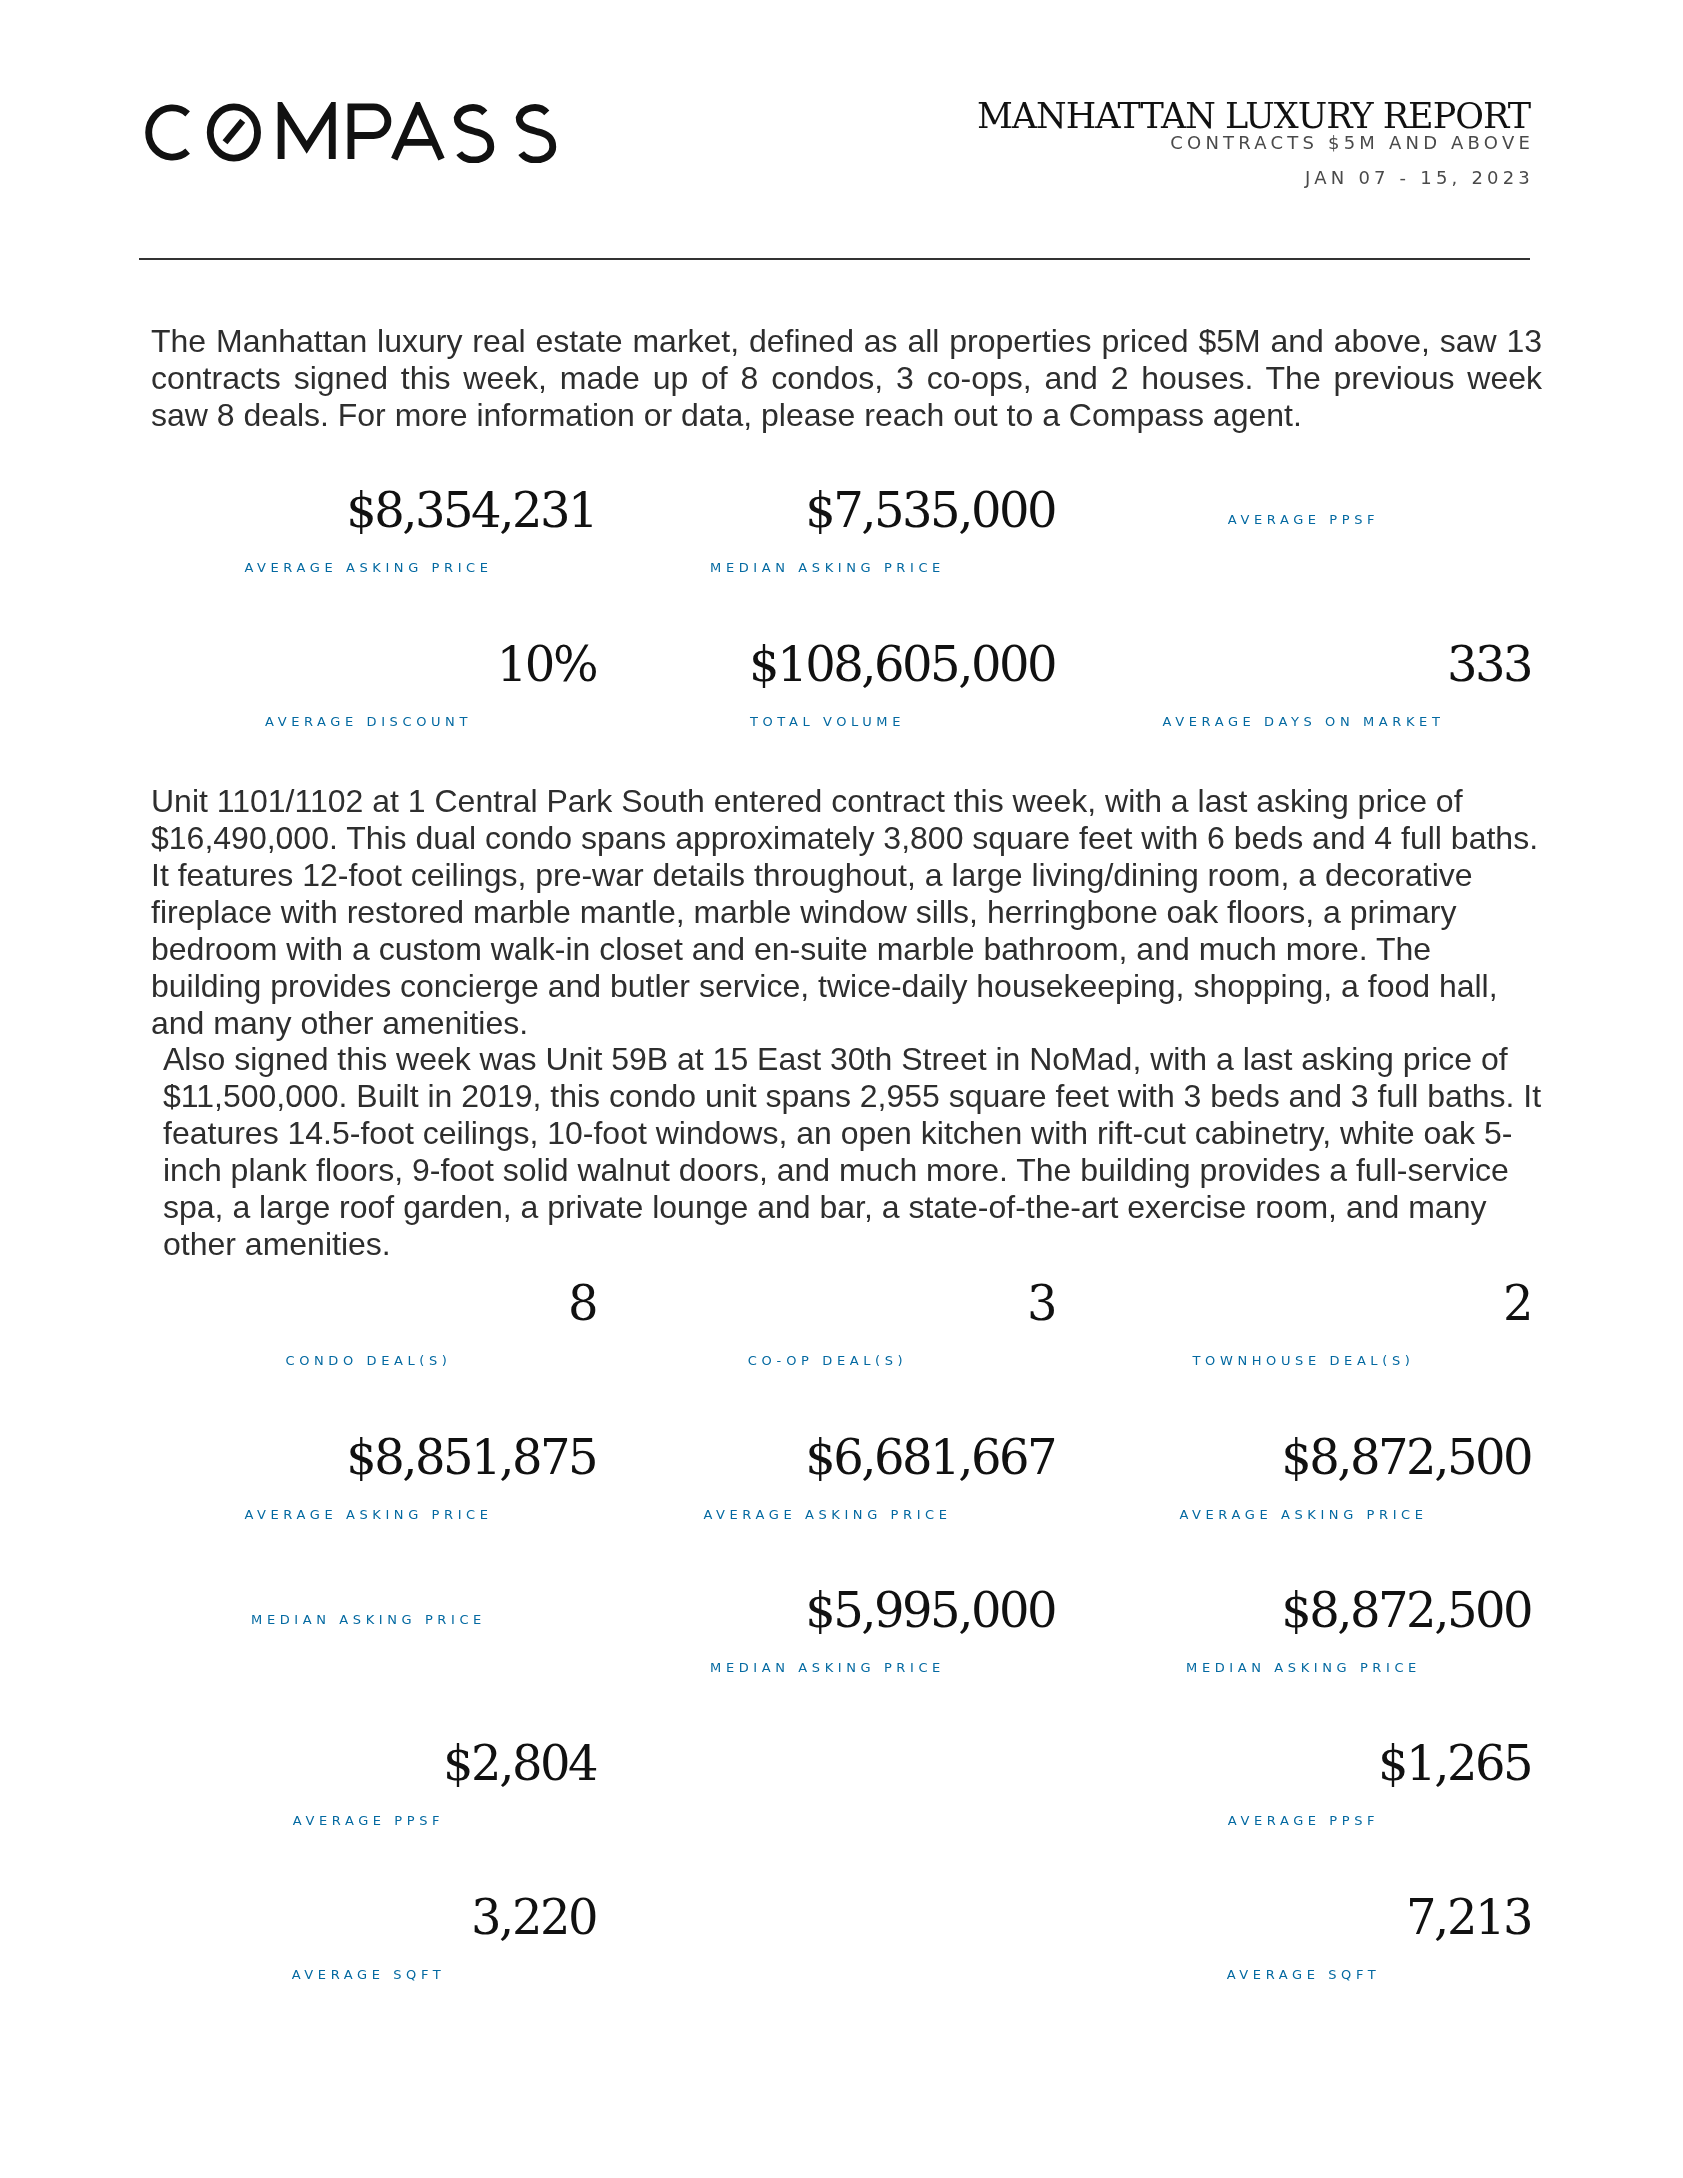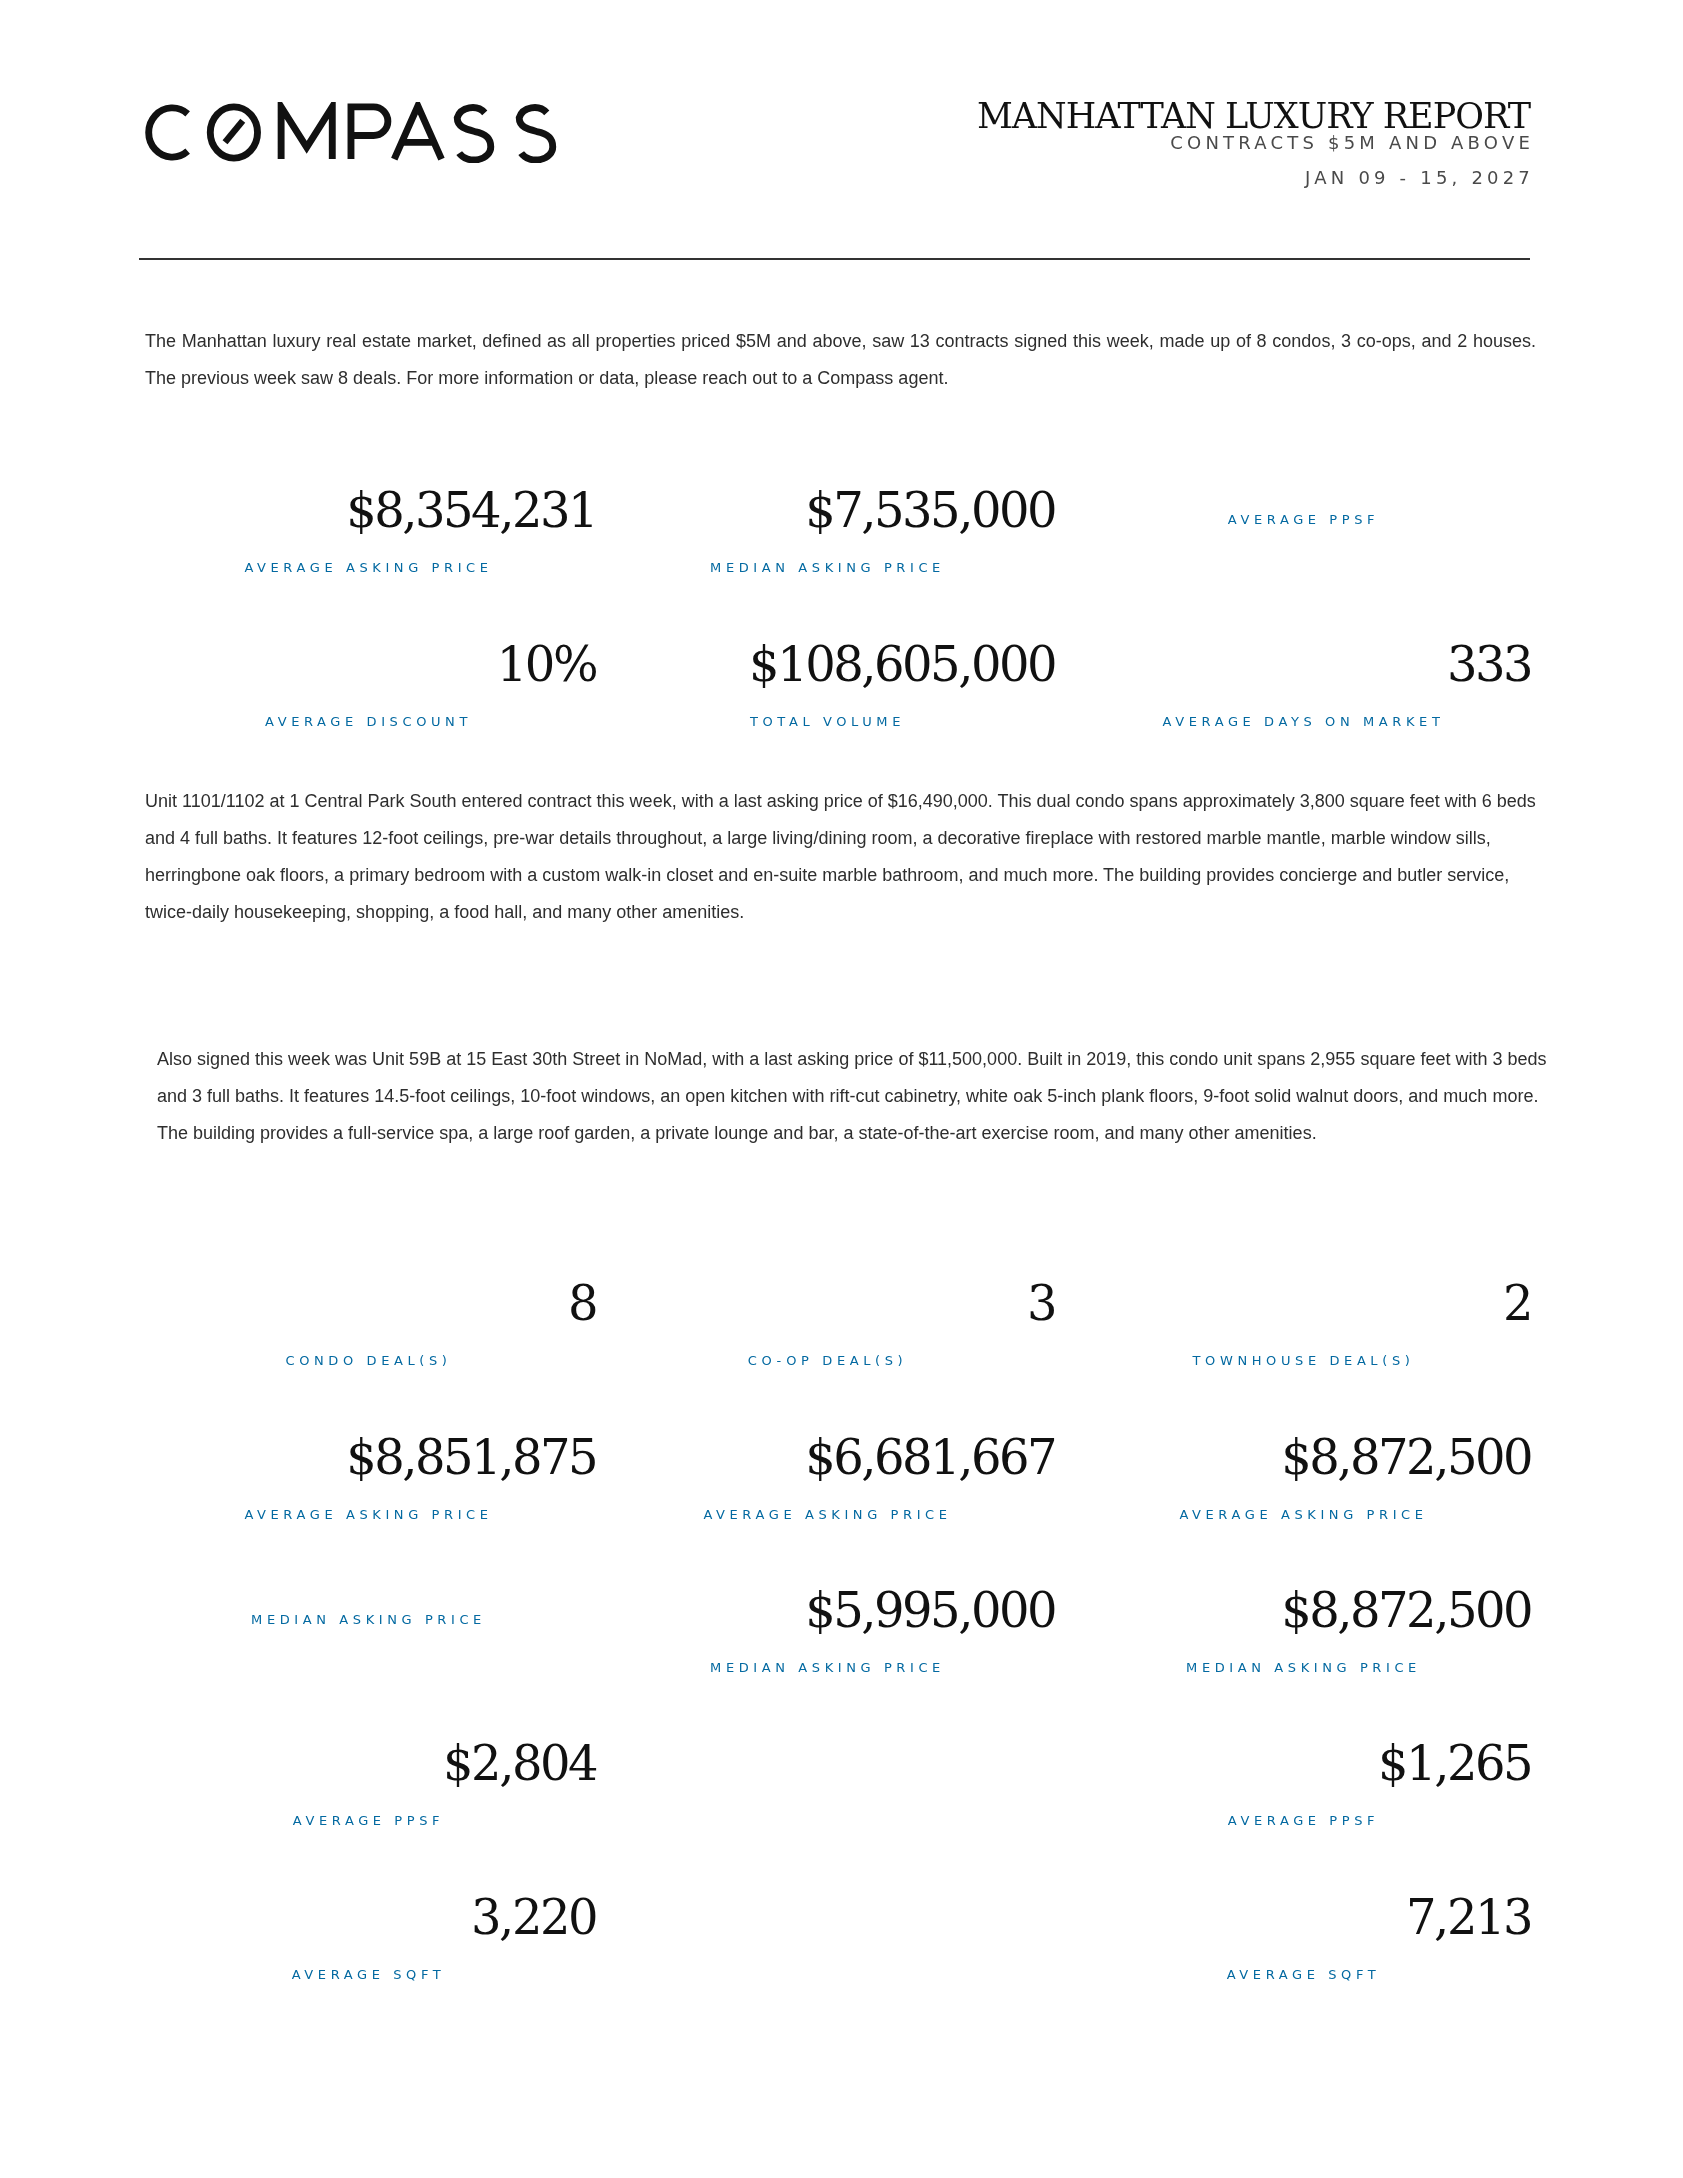--- a/index.html
+++ b/index.html
@@ -9,21 +9,21 @@
     
     .logo { position: absolute; left: 0; top: 102px; height: 61px; }
     .logo svg { display: block; }
     .header-right { position: absolute; right: 0; top: 99px; text-align: right; }
     .report-title { font-family: "DejaVu Serif", serif; font-size: 35px; letter-spacing: -1px; color: #111; line-height: 1; white-space: nowrap; }
     .report-sub { font-family: "DejaVu Sans", sans-serif; font-size: 18px; letter-spacing: 4.2px; color: #4a4a4a; line-height: 1; margin-right: -4px; }
     .report-date { font-family: "DejaVu Sans", sans-serif; font-size: 18px; letter-spacing: 4.2px; color: #4a4a4a; margin-top: 17px; line-height: 1; margin-right: -4px; }
     .rule { position: absolute; left: 0; right: 0; top: 258px; height: 0; border-top: 2px solid #333; }
 
     
-    .para { position: absolute; left: 6px; width: 1391px; font-family: "Liberation Sans", sans-serif; font-size: 18px; line-height: 37px; color: #2e2e2e; margin: 0; }
+    .para { position: absolute; left: 12px; width: 1391px; font-family: "Liberation Sans", sans-serif; font-size: 32px; line-height: 37px; color: #2e2e2e; margin: 0; }
     .para.justify { text-align: justify; text-align-last: left; }
     .intro { top: 323px; }
     .p1 { top: 783px; }
     .p2 { top: 1041px; margin-left: 12px; }
 
     
     .stats { position: absolute; left: 0; width: 1391px; }
     .stat { position: absolute; width: 455px; text-align: center; }
     .stat .num { font-family: "DejaVu Serif", serif; font-size: 48px; letter-spacing: -2.5px; color: #111; line-height: 1; white-space: nowrap; text-align: right; }
     .stat .lbl { font-family: "DejaVu Sans", sans-serif; font-size: 13px; letter-spacing: 4.6px; color: #0369a1; line-height: 1; margin-top: 27px; white-space: nowrap; }
@@ -54,21 +54,21 @@
 
         <path d="M413 11 A16 14 0 0 0 385 16 C385 26 395 28 403 30 C413 32 419 36 419 45 A17 13 0 0 1 387 52"></path>
       </g>
       <path d="M86 41 L104 19" stroke="#111" stroke-width="6.5" fill="none"></path>
     </svg>
   </div>
 
   <div class="header-right">
     <div class="report-title">MANHATTAN LUXURY REPORT</div>
     <div class="report-sub">CONTRACTS $5M AND ABOVE</div>
-    <div class="report-date">JAN 09 - 15, 2027</div>
+    <div class="report-date">JAN 07 - 15, 2023</div>
   </div>
 
   <div class="rule"></div>
 
   <p class="para justify intro">The Manhattan luxury real estate market, defined as all properties priced $5M and above, saw 13 contracts signed this week, made up of 8 condos, 3 co-ops, and 2 houses. The previous week saw 8 deals. For more information or data, please reach out to a Compass agent.</p>
 
   <div class="stats">
     <div class="stat col0" style="top:486px">
       <div class="num">$8,354,231</div>
       <div class="lbl">AVERAGE ASKING PRICE</div>

